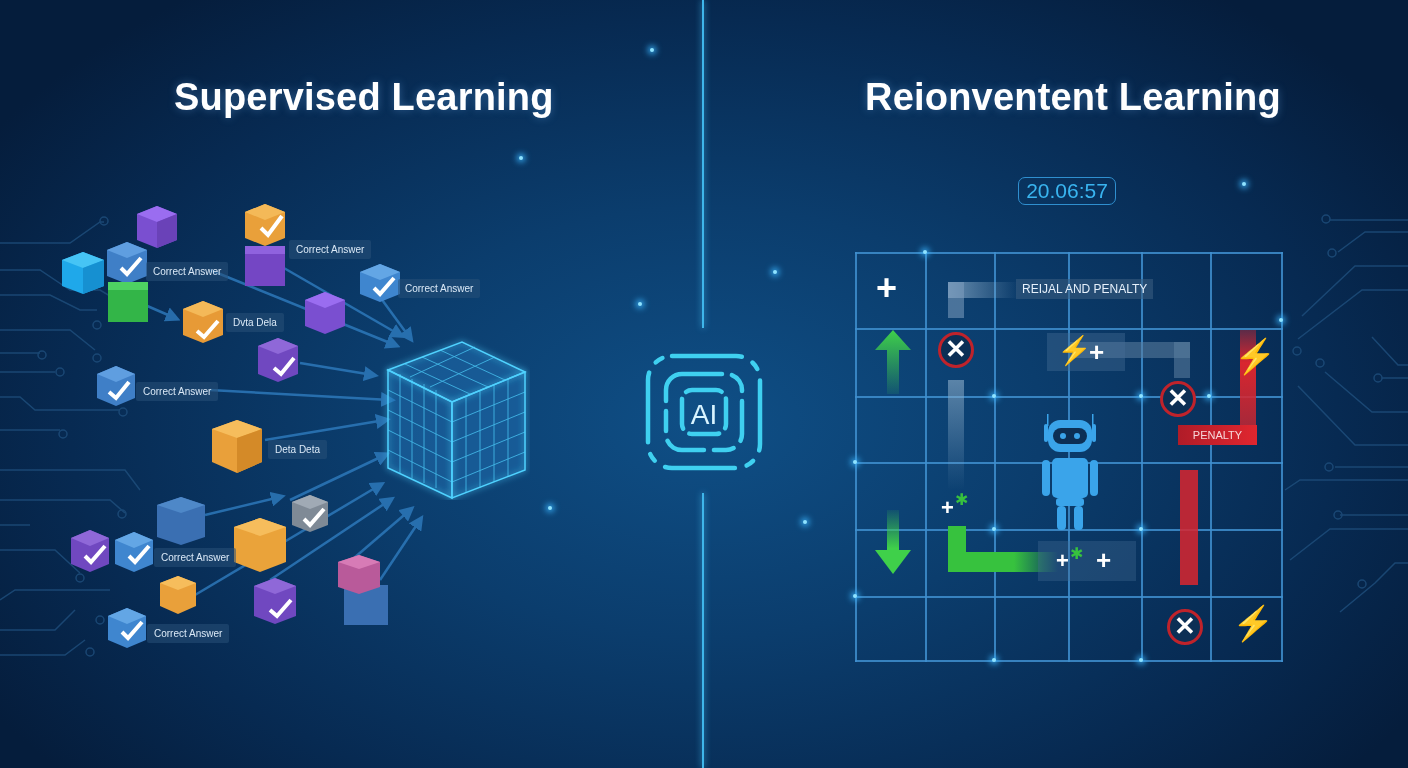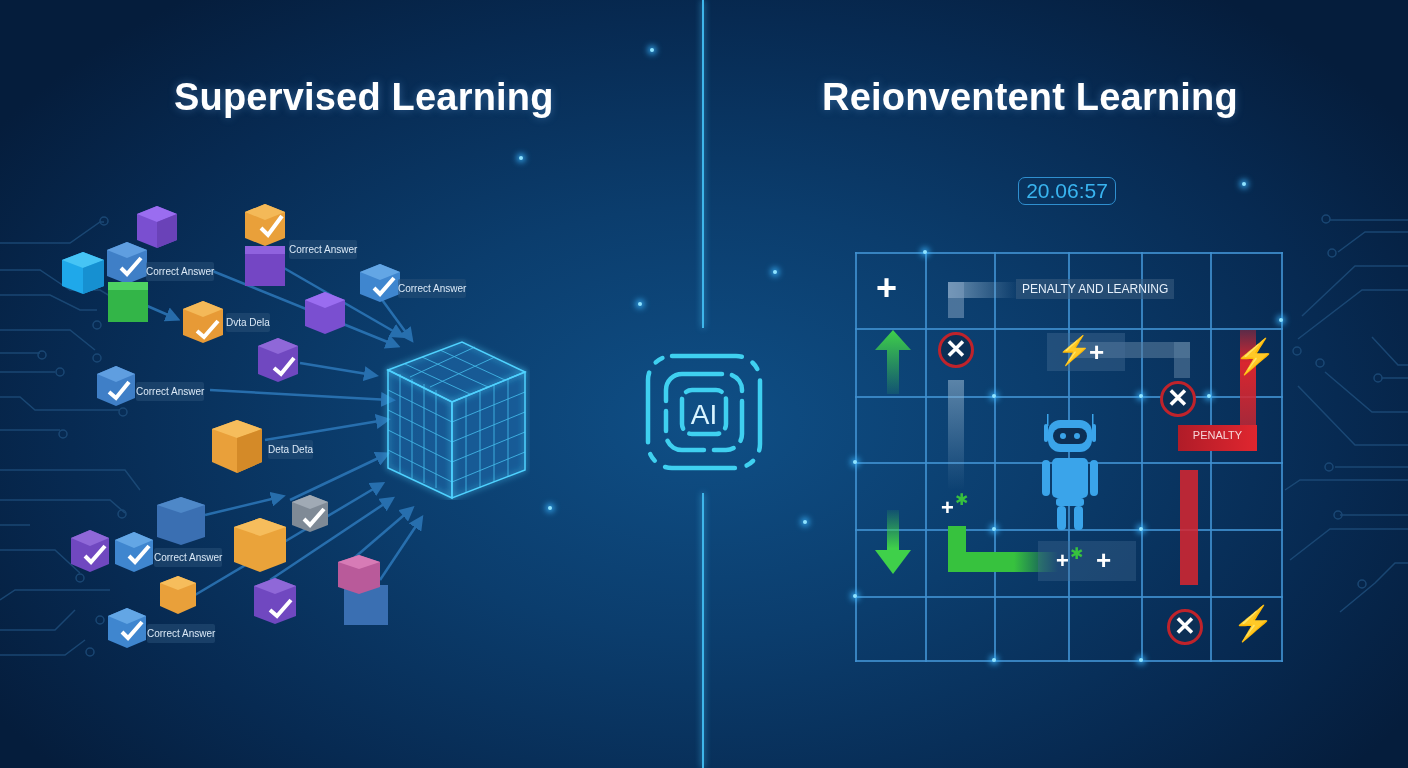--- a/index.html
+++ b/index.html
@@ -3,27 +3,27 @@
 <meta charset="utf-8">
 <style>
   html,body{margin:0;padding:0;}
   body{width:1408px;height:768px;overflow:hidden;position:relative;
     background:radial-gradient(ellipse 60% 70% at 50% 55%, #0f4f86 0%, #0b3d6d 40%, #072a52 75%, #051d3c 100%);
     font-family:"Liberation Sans", sans-serif;}
   .abs{position:absolute;}
   .title{position:absolute;top:76px;color:#ffffff;font-weight:bold;font-size:38px;letter-spacing:0.2px;
     text-shadow:0 0 8px rgba(120,190,255,0.35);white-space:nowrap;}
   .divider{position:absolute;left:702px;width:2px;background:#3fb6ea;box-shadow:0 0 6px #3fb6ea;}
-  .label{position:absolute;background:rgba(40,80,120,0.55);color:#dbe9f7;font-size:10px;padding:4px 0;border-radius:2px;white-space:nowrap;}
+  .label{position:absolute;background:rgba(40,80,120,0.55);color:#dbe9f7;font-size:10px;padding:4px 7px;border-radius:2px;white-space:nowrap;}
   .grid-line{position:absolute;background:#3f8fcf;opacity:0.85;}
   .dot{position:absolute;width:4px;height:4px;border-radius:50%;background:#8fe3ff;box-shadow:0 0 6px 2px #39b5ff;}
   .timer{position:absolute;left:1018px;top:177px;width:96px;height:26px;border:1.5px solid #2f8fcf;border-radius:7px;
     color:#39b4ef;font-size:21px;text-align:center;line-height:26px;}
   .rl-label{position:absolute;left:1016px;top:279px;background:rgba(60,95,130,0.55);color:#e6f0fb;font-size:12px;padding:3px 6px;}
-  .penalty{position:absolute;left:1178px;top:425px;width:79px;height:26px;background:linear-gradient(90deg,#b01c28,#e0262f);
+  .penalty{position:absolute;left:1178px;top:425px;width:79px;height:20px;background:linear-gradient(90deg,#b01c28,#e0262f);
     color:#f7d7d9;font-size:11px;text-align:center;line-height:20px;}
   .xcircle{position:absolute;width:36px;height:36px;border:3px solid #c0232b;border-radius:50%;box-sizing:border-box;
     background:#0c2f55;color:#fff;font-size:26px;text-align:center;line-height:28px;font-weight:bold;}
   .bolt{position:absolute;color:#f4a21c;font-size:34px;}
   .plus{position:absolute;color:#fff;font-weight:bold;}
 </style>
 </head>
 <body>
 
 <svg class="abs" style="left:0;top:0" width="1408" height="768">
@@ -76,21 +76,21 @@
     <path d="M1408 529 H1330 L1290 560"></path>
     <path d="M1408 563 H1395 L1375 583 L1340 612"></path>
       <circle cx="1362" cy="584" r="4"></circle>
   </g>
 </svg>
 
 <div class="divider" style="top:0;height:328px"></div>
 <div class="divider" style="top:493px;height:275px"></div>
 
 <div class="title" style="left:174px">Supervised Learning</div>
-<div class="title" style="left:822px">Reionventent Learning</div>
+<div class="title" style="left:865px">Reionventent Learning</div>
 
 <svg class="abs" style="left:0;top:0" width="700" height="768">
   <defs>
     <marker id="ah" viewBox="0 0 10 10" refX="6" refY="5" markerWidth="6" markerHeight="6" orient="auto">
       <path d="M0 0 L10 5 L0 10 z" fill="#2f7cbf"></path>
     </marker>
   </defs>
   <g stroke="#2f7cbf" stroke-width="2.5" fill="none" opacity="0.8" marker-end="url(#ah)">
     <path d="M145 305 L175 318"></path>
     <path d="M210 270 L395 345"></path>
@@ -331,21 +331,21 @@
   <rect x="108" y="110" width="16" height="110" fill="url(#gvert)"></rect>
   <rect x="230" y="72" width="120" height="16" fill="#5d7fa0" opacity="0.55"></rect>
   <rect x="334" y="72" width="16" height="36" fill="#5d7fa0" opacity="0.55"></rect>
   <rect x="400" y="60" width="16" height="110" fill="url(#rv)"></rect>
   <rect x="338" y="160" width="78" height="15" fill="#d9262f"></rect>
   <rect x="340" y="200" width="18" height="115" fill="#d9262f" opacity="0.85"></rect>
   <rect x="108" y="256" width="18" height="46" fill="#37c23e"></rect>
   <rect x="108" y="282" width="110" height="20" fill="url(#gfadeG)"></rect>
 </svg>
 
-<div class="rl-label">PENALTY AND LEARNING</div>
+<div class="rl-label">REIJAL AND PENALTY</div>
 <div class="penalty">PENALTY</div>
 
 <div class="plus" style="left:876px;top:270px;font-size:36px;line-height:36px">+</div>
 
 <svg class="abs" style="left:873px;top:330px" width="40" height="64">
   <defs>
       <linearGradient id="ug" x1="0" x2="0" y1="0" y2="1">
         <stop offset="0" stop-color="#3fd04a"></stop>
         <stop offset="1" stop-color="#3fd04a" stop-opacity="0.1"></stop>
       </linearGradient>

